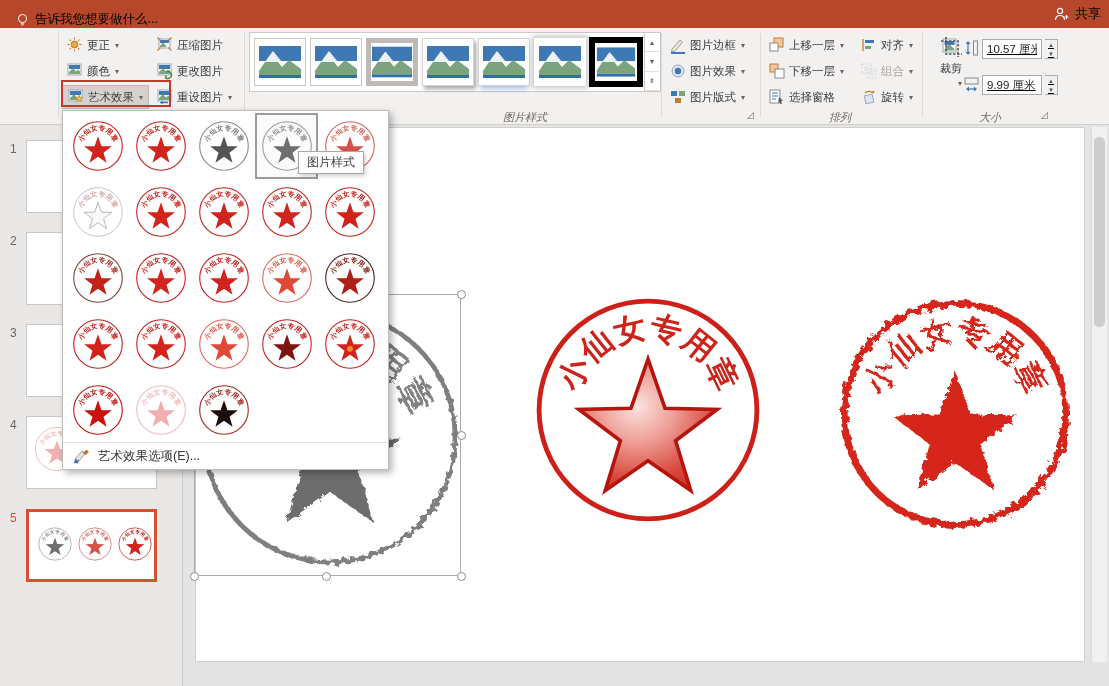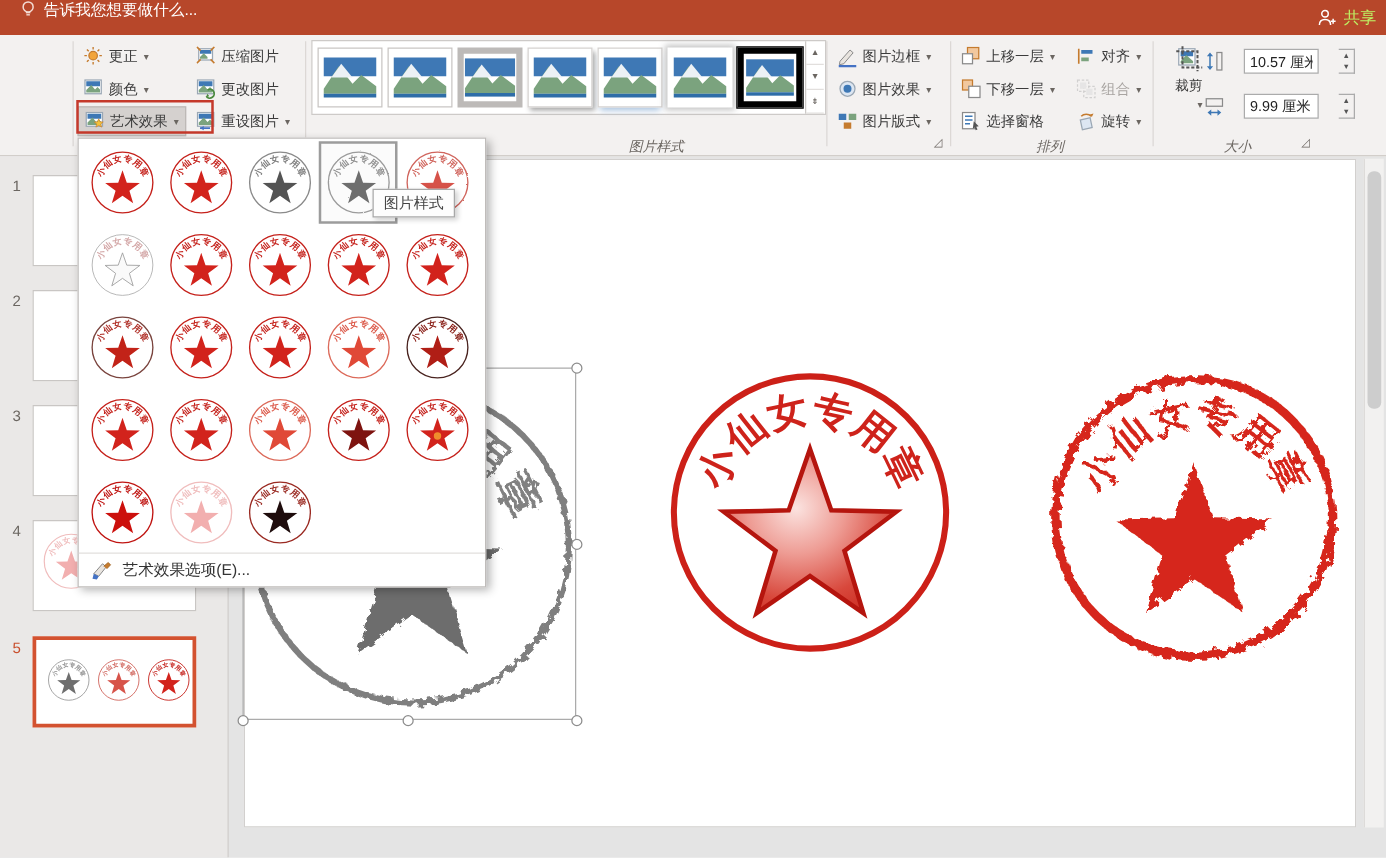--- a/index.html
+++ b/index.html
@@ -4,42 +4,42 @@
 <style>
   * { margin:0; padding:0; box-sizing:border-box; }
   html,body { width:1109px; height:686px; overflow:hidden;
     font-family:"Liberation Sans","DejaVu Sans",sans-serif; background:#E4E4E4; position:relative; }
 
   
   #titlebar { position:absolute; left:0; top:0; width:1109px; height:28px; display:flex; align-items:stretch; }
   #tabs { display:flex; align-items:stretch; padding-left:6px; }
   .tab { color:#FFF; font-size:13px; padding:0 15px; display:flex; align-items:center; cursor:default; }
   .tab.active { background:#F3F1F0; color:#B7472A; }
-  #tellme { display:flex; align-items:flex-start; gap:6px; color:#ffffff; font-size:12.5px; padding-left:16px; }
-  #share { position:absolute; right:8px; top:0; height:28px; display:flex; align-items:center; gap:5px; color:#bef264; font-size:13px; }
+  #tellme { display:flex; align-items:flex-end; gap:6px; color:#000000; font-size:12.5px; padding-left:16px; }
+  #share { position:absolute; right:8px; top:0; height:28px; display:flex; align-items:center; gap:5px; color:#000000; font-size:13px; }
 
   
   #ribbon { position:absolute; left:0; top:28px; width:1109px; height:97px; background:#F3F1F0; border-bottom:1px solid #D2CECA; }
   .vsep { position:absolute; top:5px; height:84px; width:1px; background:#DCD8D5; }
   .grouplabel { position:absolute; top:82px; font-size:11px; color:#6B6661; text-align:center;font-style:italic; }
   .bigbtn { position:absolute; display:flex; flex-direction:column; align-items:flex-end; justify-content:flex-start; gap:3px; font-size:11px; color:#3B3B3B; padding-top:5px; }
   .rowbtn { display:flex; align-items:center; gap:4px; height:24px; font-size:11.5px; color:#3B3B3B; padding:0 5px; white-space:nowrap; }
   .rowbtn .arr { font-size:8px; color:#6B6661; margin-left:1px; }
   .rowbtn.active { background:#D5D1CF; border:1px solid #BDB9B6; }
   .rowbtn.disabled { color:#A8A4A1; }
   .btncol { position:absolute; display:flex; flex-direction:column; }
 
   #stylepanel { position:absolute; left:249px; top:4px; width:412px; height:60px; background:#FFF; border:1px solid #CDCAC8; display:flex; align-items:center; padding-left:4px; }
   .sthumb { width:52px; height:48px; margin-right:4px; position:relative; background:#FFF; display:flex; align-items:center; justify-content:center; }
   #sgscroll { position:absolute; right:1px; top:0; width:15px; height:58px; border-left:1px solid #CDCAC8; display:flex; flex-direction:column; }
   #sgscroll div { flex:1; font-size:7px; color:#6B6661; display:flex; align-items:center; justify-content:center; border-bottom:1px solid #E2DFDD; }
 
   .launcher { position:absolute; width:13px; height:13px; font-size:9px; color:#6B6661; display:flex; align-items:center; justify-content:center; }
 
-  .spinfield { position:absolute; display:flex; align-items:center; gap:16px; }
+  .spinfield { position:absolute; display:flex; align-items:flex-start; gap:3px;text-decoration:underline; }
   .spinfield input { width:60px; height:20px; border:1px solid #ABABAB; font-size:11.5px; padding:0 4px; font-family:inherit; color:#222; background:#FFF; }
   .spincol { display:flex; flex-direction:column; width:13px; height:20px; border:1px solid #ABABAB; border-left:none; }
   .spincol div { flex:1; font-size:6px; color:#555; display:flex; align-items:center; justify-content:center; }
 
   
   #annot { position:absolute; left:61px; top:80px; width:110px; height:27px; border:2px solid #C5392B; z-index:6; }
 
   
   #slidepane { position:absolute; left:0; top:125px; width:183px; height:561px; background:#EAE8E7; border-right:1px solid #D0CDCB; }
   .slideitem { position:absolute; left:0; width:183px; }

